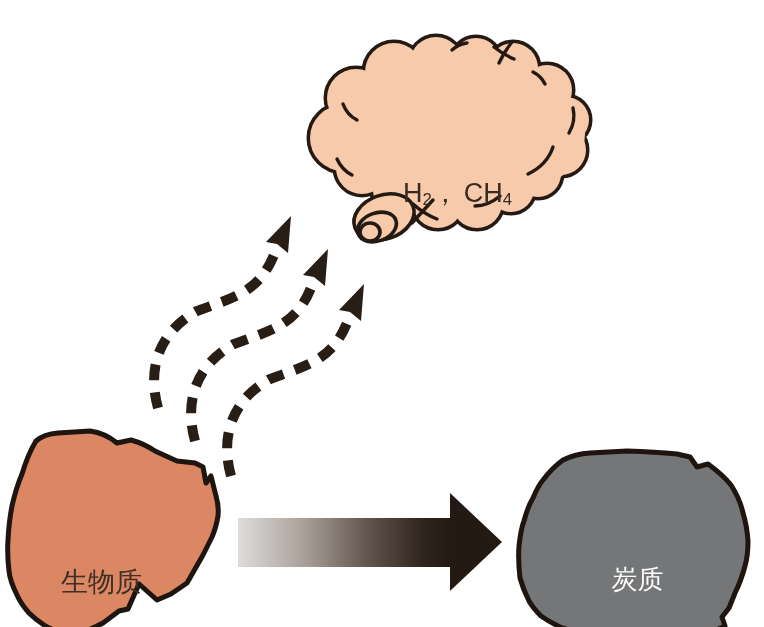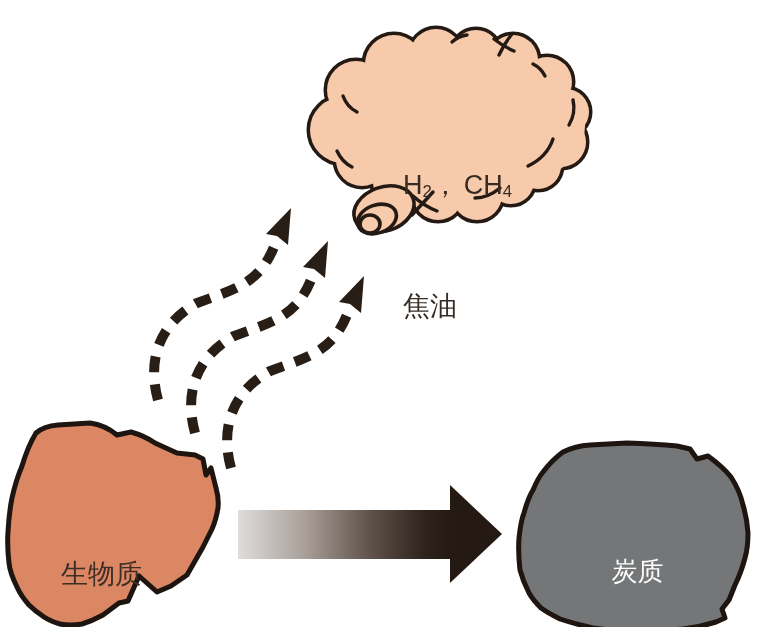--- a/index.html
+++ b/index.html
@@ -1,21 +1,21 @@
 <!DOCTYPE html>
 <html><head>
 <meta charset="utf-8">
 <style>
   html,body{margin:0;padding:0;}
   body{
     width:764px;height:627px;position:relative;overflow:hidden;
     background:#ffffff;
     font-family:"Liberation Sans","DejaVu Sans",sans-serif;
   }
-  #stage{position:absolute;left:0;top:8px;width:764px;height:527px;}
+  #stage{position:absolute;left:0;top:16px;width:764px;height:527px;}
   svg{display:block;}
   
   .bump-outline circle{stroke:#241a13;stroke-width:7;}
   .tail e, .tail ellipse{stroke:#241a13;stroke-width:3.6;}
   .hooks path{fill:none;stroke:#241a13;stroke-width:3.4;stroke-linecap:round;}
   .blob-path{stroke:#1e1410;stroke-width:5;stroke-linejoin:round;}
   .dash-path{fill:none;stroke:#281e16;stroke-width:10;stroke-dasharray:16 12;}
   
   .label{position:absolute;white-space:pre;}
   #cloud-text{left:403px;top:82px;font-size:27px;line-height:38px;color:#382b24;}
@@ -132,21 +132,20 @@
              Q552,452 563,444 Z" fill="#747678"></path>
 
     <g>
       <rect x="238" y="502" width="213" height="49" fill="url(#shaftGrad)"></rect>
       <polygon points="450,477 502,526 450,575" fill="#241a13"></polygon>
     </g>
   </svg>
 
   <div class="label" id="cloud-text">
     <div><span>H</span><span class="sub">2</span><span class="sep">，</span><span>CH</span><span class="sub">4</span></div>
-    <div>焦油</div>
   </div>
 
   <div class="label" id="biomass-text">
     <div>生物质</div>
     
   </div>
 
   <div class="label" id="char-text">
     <div>炭质</div>
     

